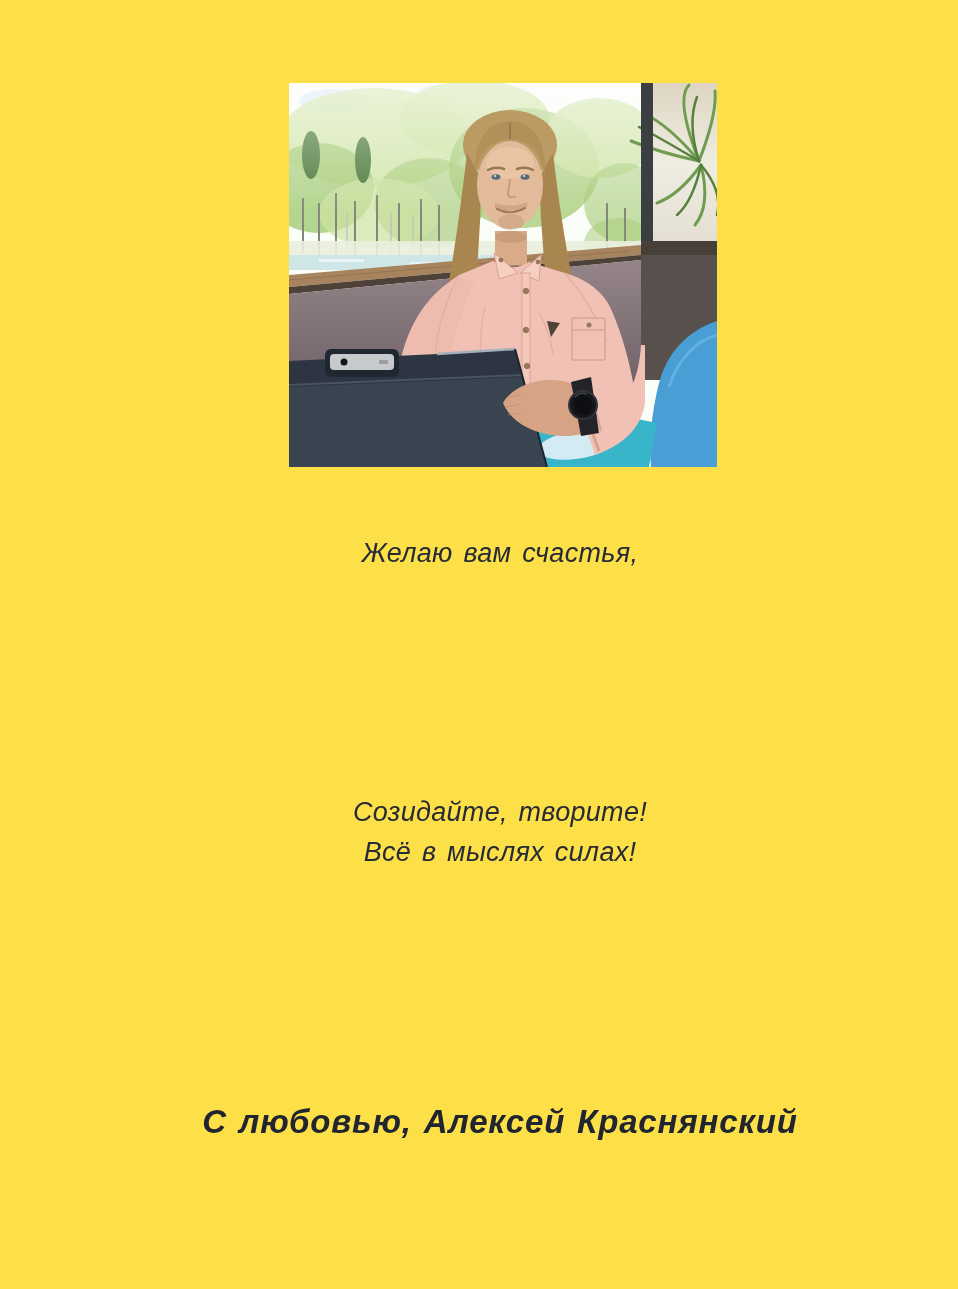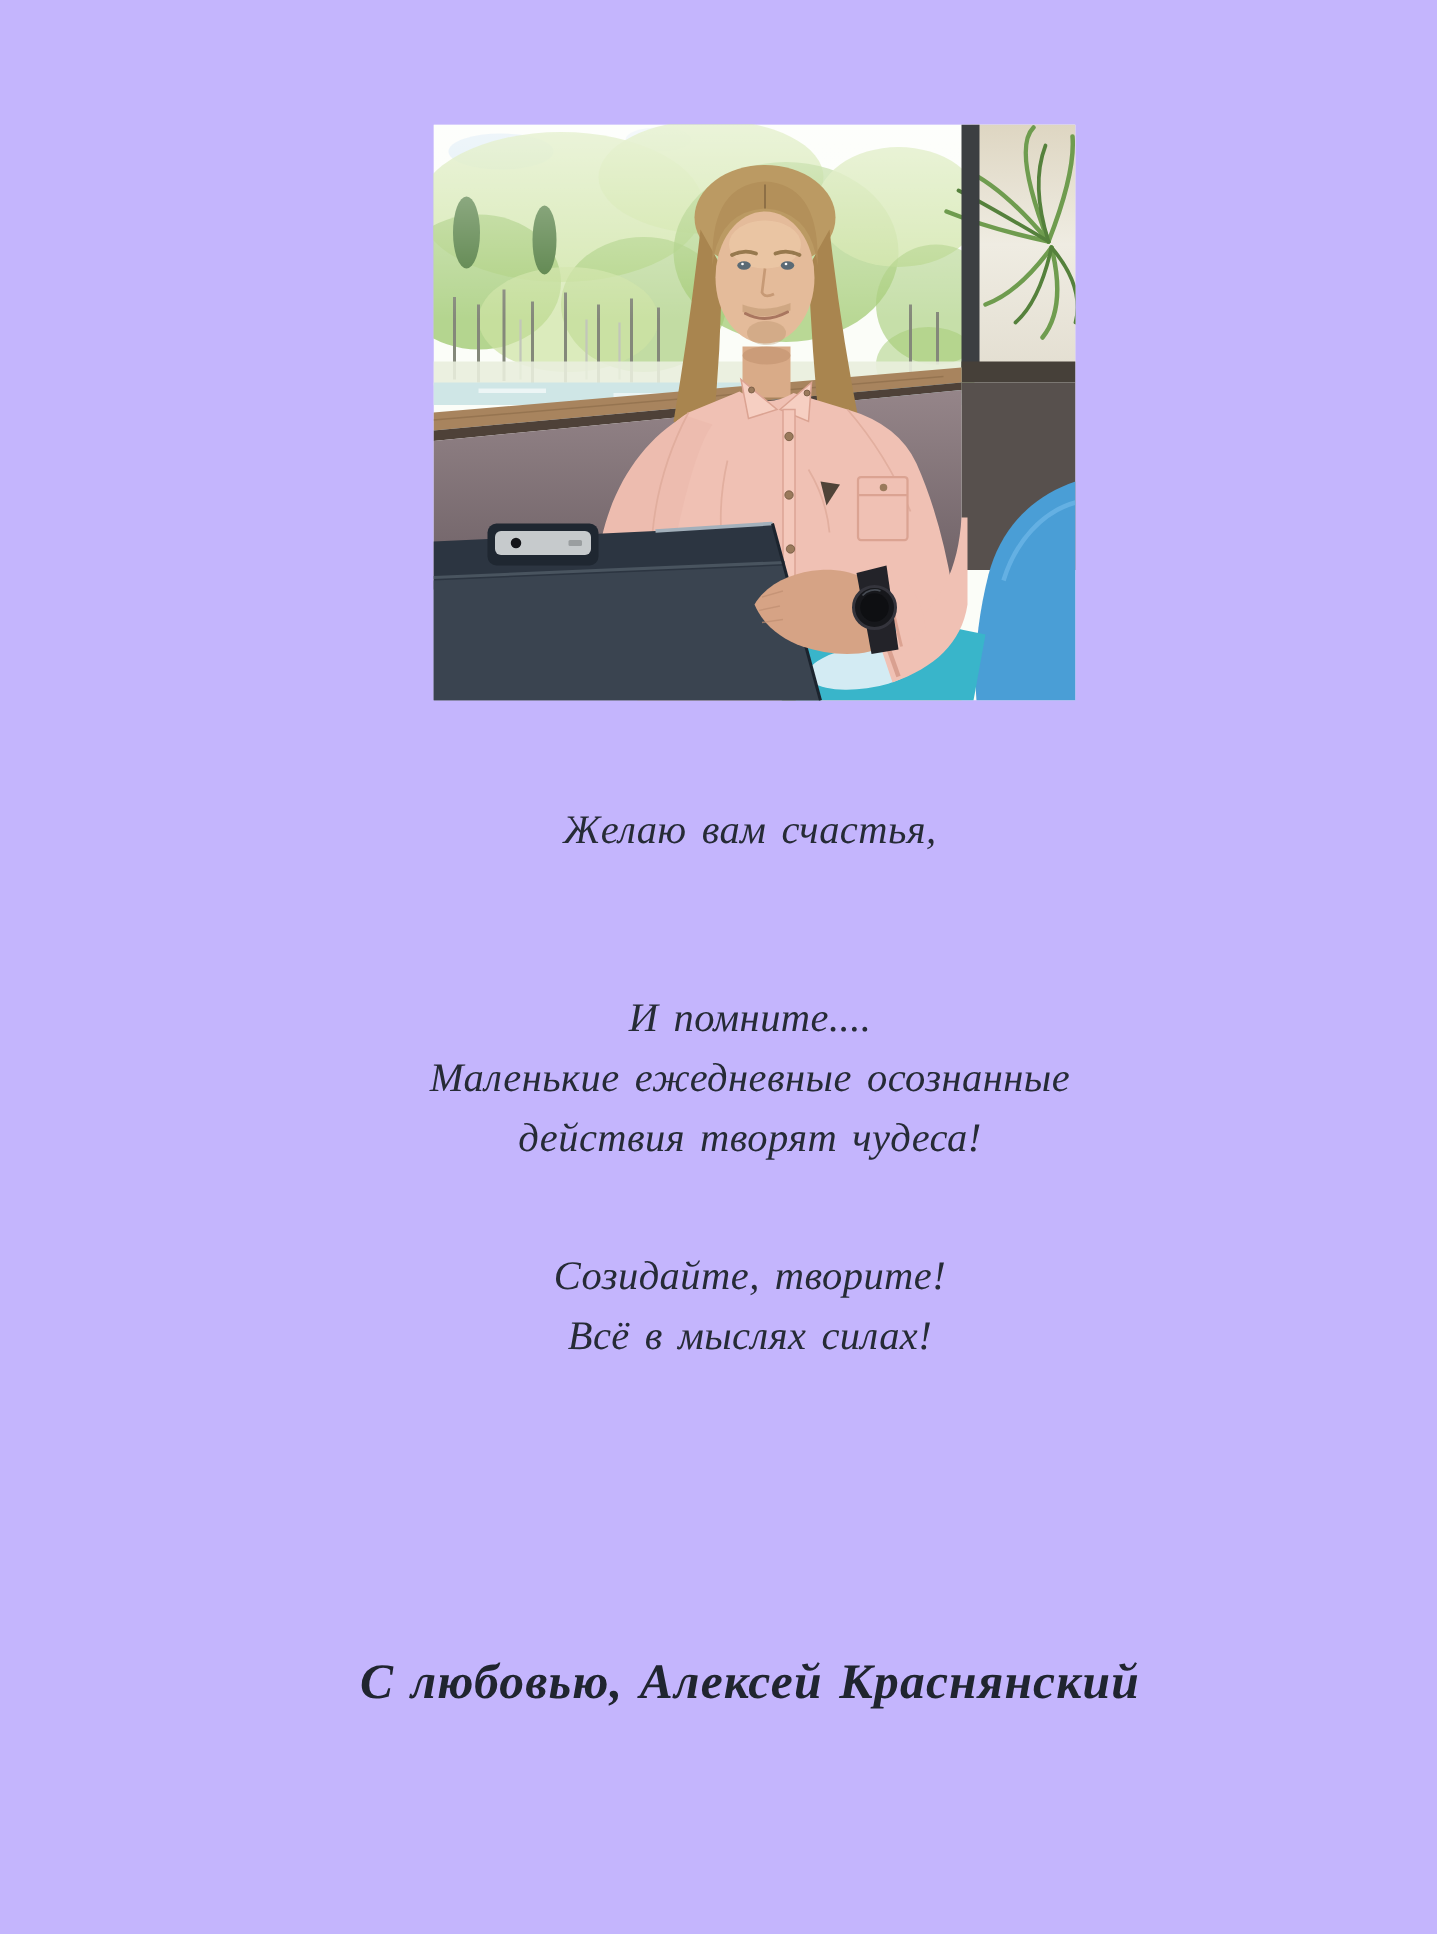--- a/index.html
+++ b/index.html
@@ -1,31 +1,31 @@
 <!DOCTYPE html>
 <html><head>
 <meta charset="utf-8">
 <style>
   html,body { margin:0; padding:0; background:#ffffff; }
   .page {
-    position:relative; width:958px; height:1289px; background:#c4b5fd;
-    font-family:Liberation Serif, serif; overflow:hidden;
+    position:relative; width:958px; height:1289px; background:#fde047;
+    font-family:Liberation Sans, sans-serif; overflow:hidden;
   }
   .photo {
     position:absolute; left:289px; top:83px; width:428px; height:384px; margin:0;
   }
   .photo svg { display:block; width:100%; height:100%; }
   .stanza {
     position:absolute; left:42px; width:916px; text-align:center;
     font-style:italic; font-size:27px; line-height:40px; color:#262b36;
     letter-spacing:0.3px; word-spacing:3px;
   }
   .stanza-1 { top:533px; }
   .stanza-2 { top:658px; }
-  .stanza-3 { top:830px; }
+  .stanza-3 { top:792px; }
   .signature {
     position:absolute; left:42px; top:1100px; width:916px; text-align:center;
     font-style:italic; font-weight:bold; font-size:33px; line-height:44px;
     color:#20252f; letter-spacing:0.8px; word-spacing:2px;
   }
 </style>
 </head>
 <body>
 
 <div class="page">
@@ -208,25 +208,20 @@
         <circle cx="294" cy="322" r="9.5" fill="#0e0f12"></circle>
         <path d="M286,314 A11,11 0 0 1 298,311" fill="none" stroke="#454a52" stroke-width="1.2"></path>
       </g>
     </svg>
   </figure>
 
   <div class="stanza stanza-1">
     <div class="line">Желаю вам счастья,</div>
   </div>
 
-  <div class="stanza stanza-2">
-    <div class="line">И помните....</div>
-    <div class="line">Маленькие ежедневные осознанные</div>
-    <div class="line">действия творят чудеса!</div>
-  </div>
 
   <div class="stanza stanza-3">
     <div class="line">Созидайте, творите!</div>
     <div class="line">Всё в мыслях силах!</div>
   </div>
 
   <div class="signature">С любовью, Алексей Краснянский</div>
 
 </div>
 

